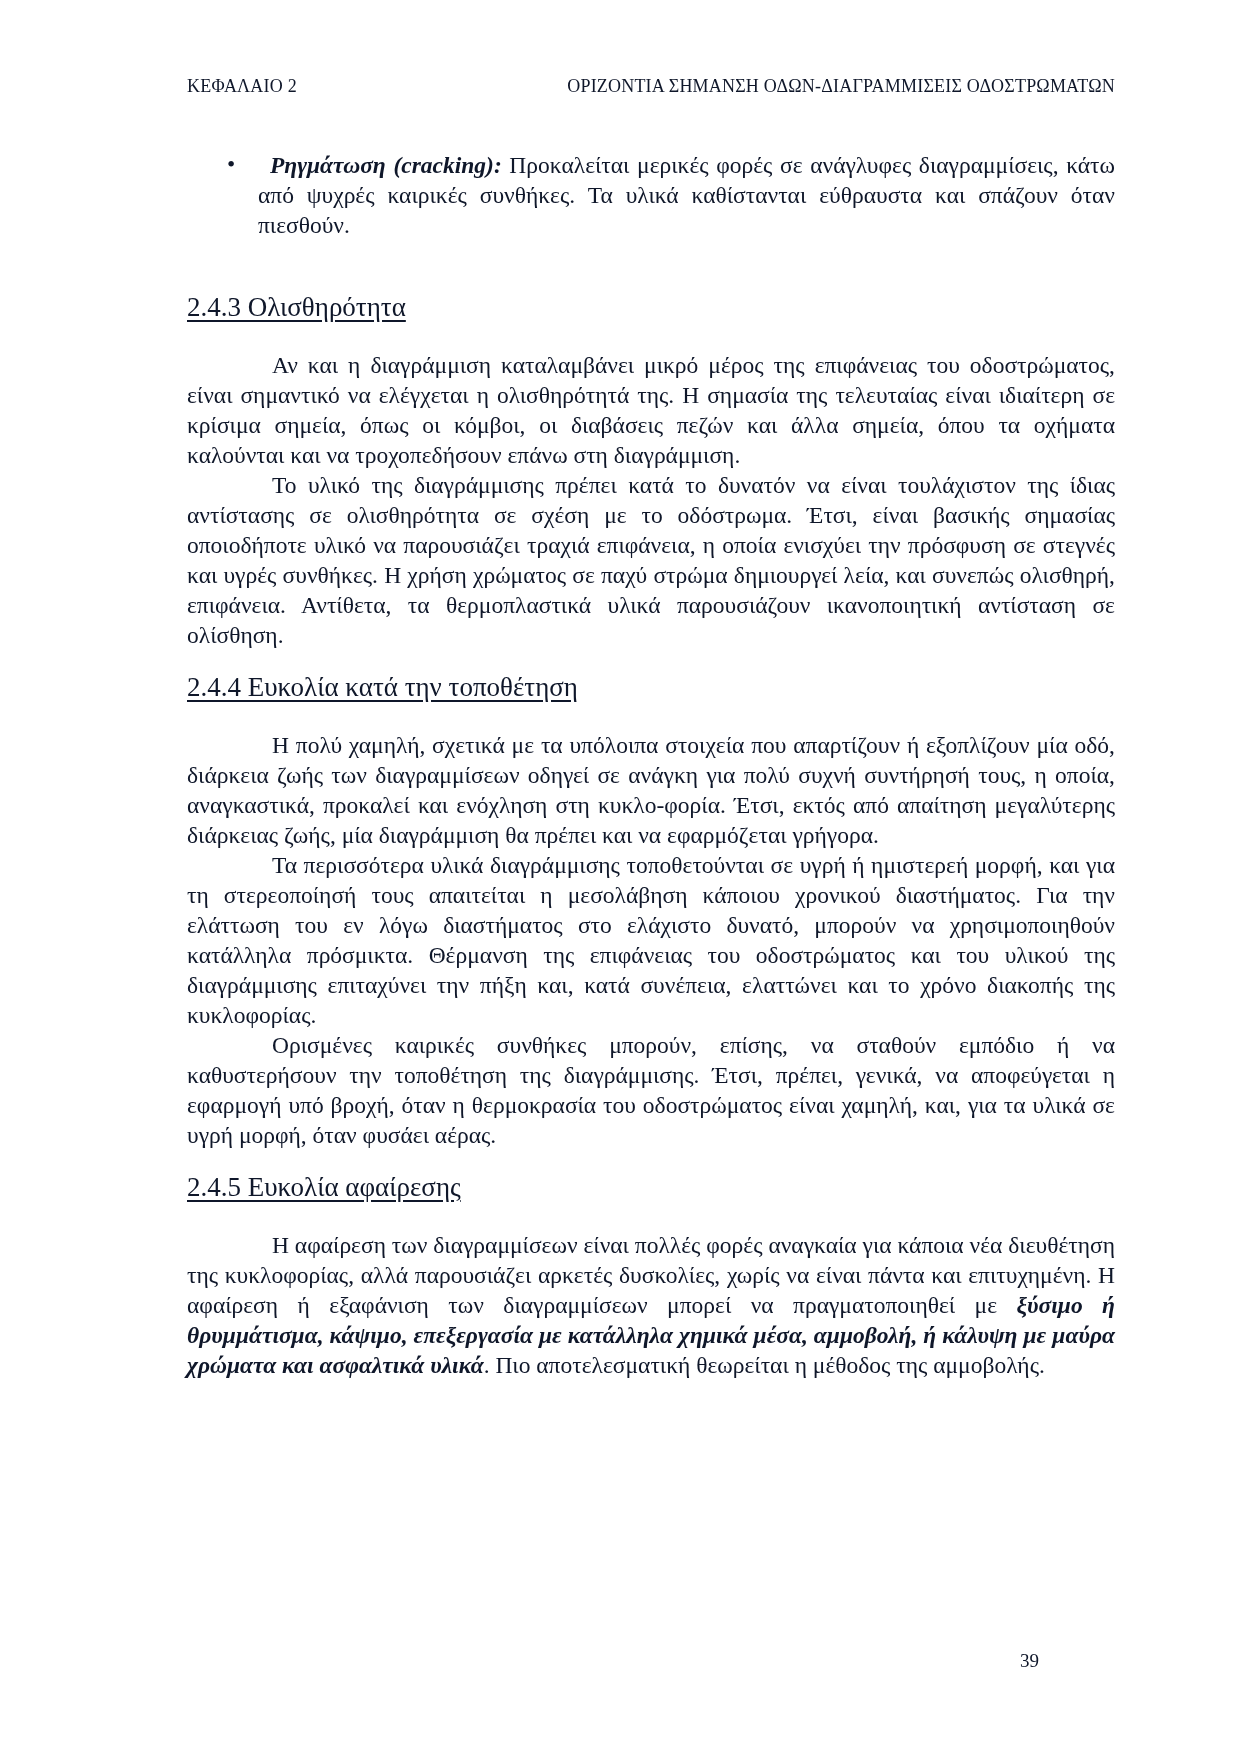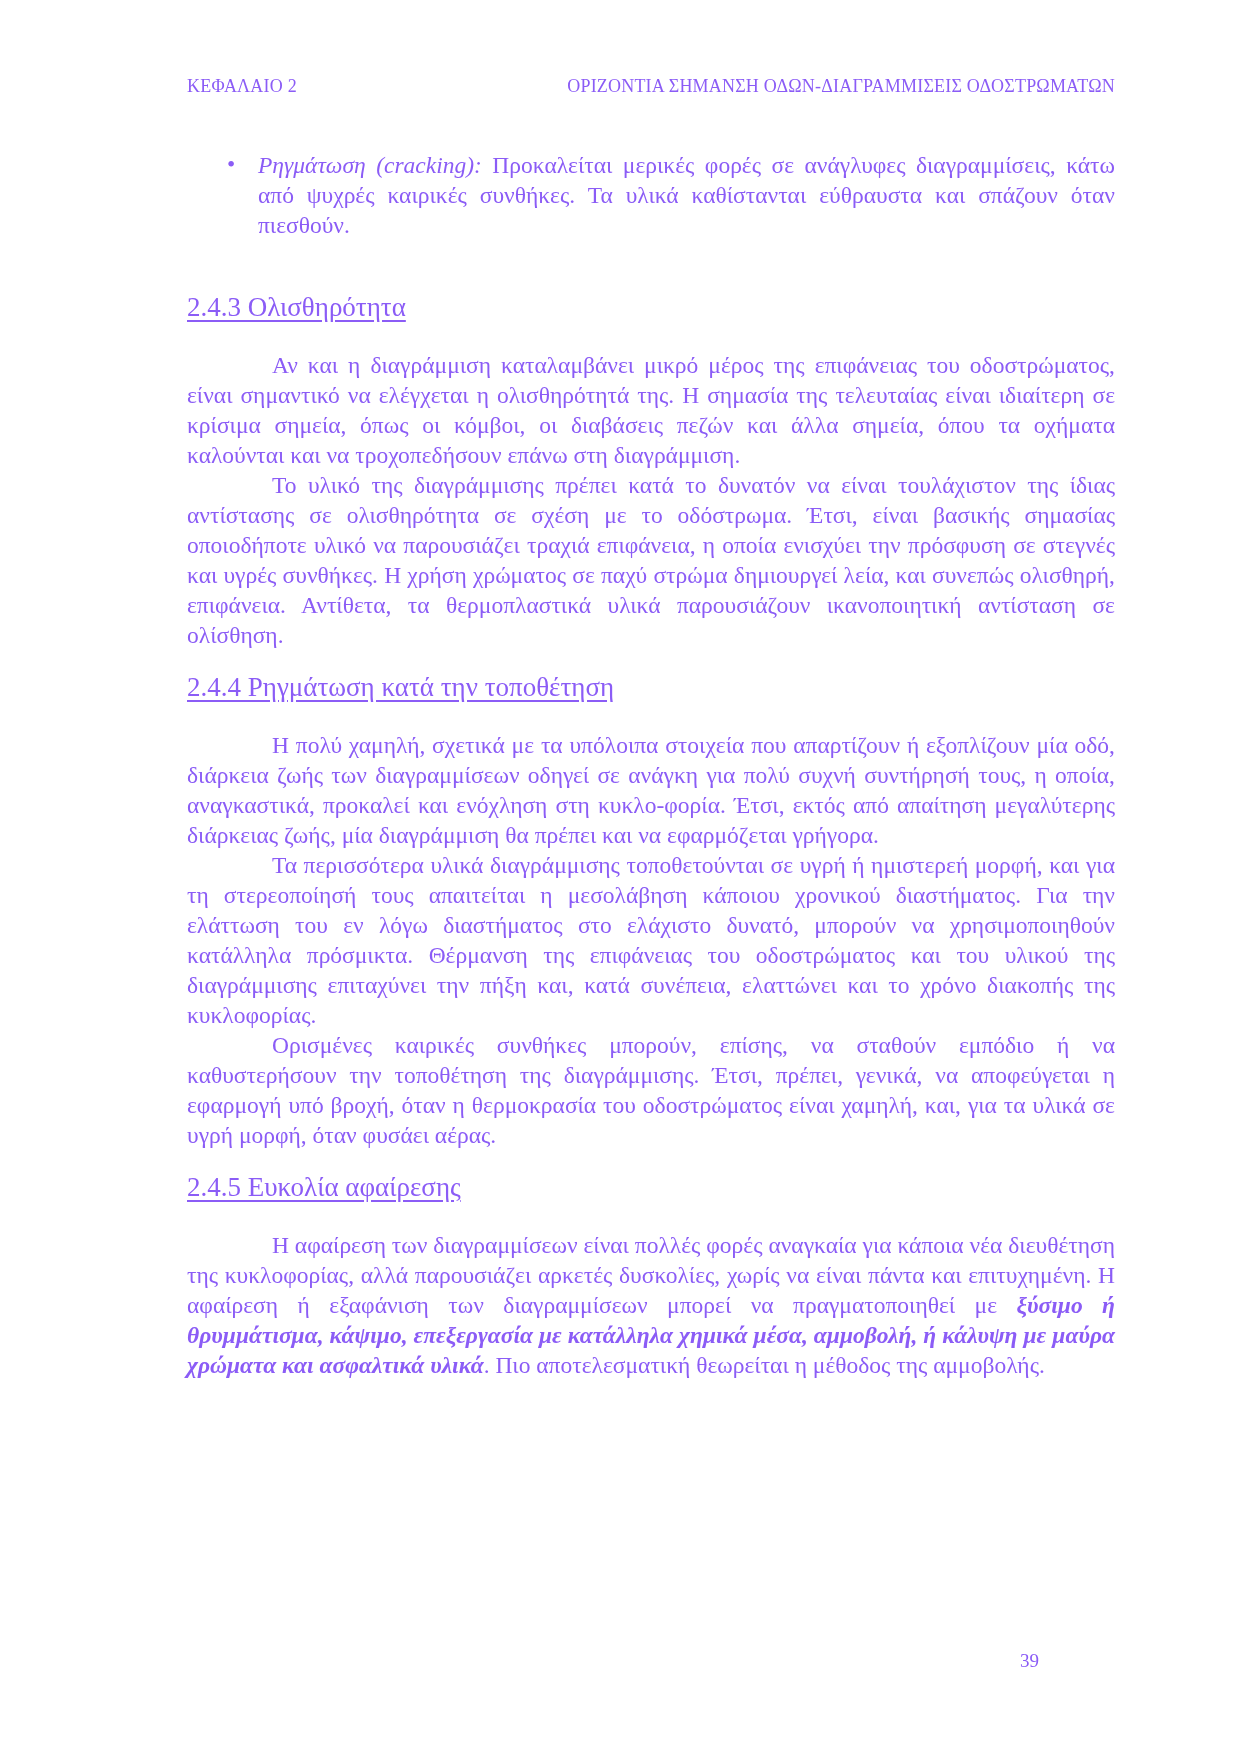--- a/index.html
+++ b/index.html
@@ -5,21 +5,21 @@
   html, body {
     margin: 0;
     padding: 0;
     background: #ffffff;
   }
   .page {
     position: relative;
     width: 1239px;
     height: 1754px;
     background: #ffffff;
-    color: #8b5cf6;
+    color: #0f172a;
     font-family: "Liberation Serif", "DejaVu Serif", serif;
     overflow: hidden;
   }
   .running-header {
     position: absolute;
     left: 187px;
     right: 124px;
     top: 76px;
     display: flex;
     justify-content: space-between;
@@ -45,22 +45,23 @@
   ul.bullet-list li {
     position: relative;
     padding-left: 71px;
   }
   ul.bullet-list .bullet-glyph {
     position: absolute;
     left: 40px;
     top: -1px;
   }
   .lead-term {
-    font-weight: normal;
+    font-weight: bold;
     font-style: italic;
+    margin-left: 12px;
   }
   .emph {
     font-weight: bold;
     font-style: italic;
   }
   h2.section-heading {
     font-size: 27px;
     font-weight: normal;
     line-height: 30px;
     margin: 52px 0 28px 0;
@@ -97,21 +98,21 @@
     <ul class="bullet-list">
       <li>
         <span class="bullet-glyph">•</span><span class="lead-term">Ρηγμάτωση (cracking):</span><span> Προκαλείται μερικές φορές σε ανάγλυφες διαγραμμίσεις, κάτω από ψυχρές καιρικές συνθήκες. Τα υλικά καθίστανται εύθραυστα και σπάζουν όταν πιεσθούν.</span>
       </li>
     </ul>
 
     <h2 class="section-heading">2.4.3 Ολισθηρότητα</h2>
     <p class="body-par">Αν και η διαγράμμιση καταλαμβάνει μικρό μέρος της επιφάνειας του οδοστρώματος, είναι σημαντικό να ελέγχεται η ολισθηρότητά της. Η σημασία της τελευταίας είναι ιδιαίτερη σε κρίσιμα σημεία, όπως οι κόμβοι, οι διαβάσεις πεζών και άλλα σημεία, όπου τα οχήματα καλούνται και να τροχοπεδήσουν επάνω στη διαγράμμιση.</p>
     <p class="body-par">Το υλικό της διαγράμμισης πρέπει κατά το δυνατόν να είναι τουλάχιστον της ίδιας αντίστασης σε ολισθηρότητα σε σχέση με το οδόστρωμα. Έτσι, είναι βασικής σημασίας οποιοδήποτε υλικό να παρουσιάζει τραχιά επιφάνεια, η οποία ενισχύει την πρόσφυση σε στεγνές και υγρές συνθήκες. Η χρήση χρώματος σε παχύ στρώμα δημιουργεί λεία, και συνεπώς ολισθηρή, επιφάνεια. Αντίθετα, τα θερμοπλαστικά υλικά παρουσιάζουν ικανοποιητική αντίσταση σε ολίσθηση.</p>
 
-    <h2 class="section-heading tight">2.4.4 Ρηγμάτωση κατά την τοποθέτηση</h2>
+    <h2 class="section-heading tight">2.4.4 Ευκολία κατά την τοποθέτηση</h2>
     <p class="body-par">Η πολύ χαμηλή, σχετικά με τα υπόλοιπα στοιχεία που απαρτίζουν ή εξοπλίζουν μία οδό, διάρκεια ζωής των διαγραμμίσεων οδηγεί σε ανάγκη για πολύ συχνή συντήρησή τους, η οποία, αναγκαστικά, προκαλεί και ενόχληση στη κυκλο-φορία. Έτσι, εκτός από απαίτηση μεγαλύτερης διάρκειας ζωής, μία διαγράμμιση θα πρέπει και να εφαρμόζεται γρήγορα.</p>
     <p class="body-par">Τα περισσότερα υλικά διαγράμμισης τοποθετούνται σε υγρή ή ημιστερεή μορφή, και για τη στερεοποίησή τους απαιτείται η μεσολάβηση κάποιου χρονικού διαστήματος. Για την ελάττωση του εν λόγω διαστήματος στο ελάχιστο δυνατό, μπορούν να χρησιμοποιηθούν κατάλληλα πρόσμικτα. Θέρμανση της επιφάνειας του οδοστρώματος και του υλικού της διαγράμμισης επιταχύνει την πήξη και, κατά συνέπεια, ελαττώνει και το χρόνο διακοπής της κυκλοφορίας.</p>
     <p class="body-par">Ορισμένες καιρικές συνθήκες μπορούν, επίσης, να σταθούν εμπόδιο ή να καθυστερήσουν την τοποθέτηση της διαγράμμισης. Έτσι, πρέπει, γενικά, να αποφεύγεται η εφαρμογή υπό βροχή, όταν η θερμοκρασία του οδοστρώματος είναι χαμηλή, και, για τα υλικά σε υγρή μορφή, όταν φυσάει αέρας.</p>
 
     <h2 class="section-heading tight">2.4.5 Ευκολία αφαίρεσης</h2>
     <p class="body-par"><span>Η αφαίρεση των διαγραμμίσεων είναι πολλές φορές αναγκαία για κάποια νέα διευθέτηση της κυκλοφορίας, αλλά παρουσιάζει αρκετές δυσκολίες, χωρίς να είναι πάντα και επιτυχημένη. Η αφαίρεση ή εξαφάνιση των διαγραμμίσεων μπορεί να πραγματοποιηθεί με </span><span class="emph">ξύσιμο ή θρυμμάτισμα, κάψιμο, επεξεργασία με κατάλληλα χημικά μέσα, αμμοβολή, ή κάλυψη με μαύρα χρώματα και ασφαλτικά υλικά</span><span>. Πιο αποτελεσματική θεωρείται η μέθοδος της αμμοβολής.</span></p>
 
   </div>
 
   <div class="page-number">39</div>

